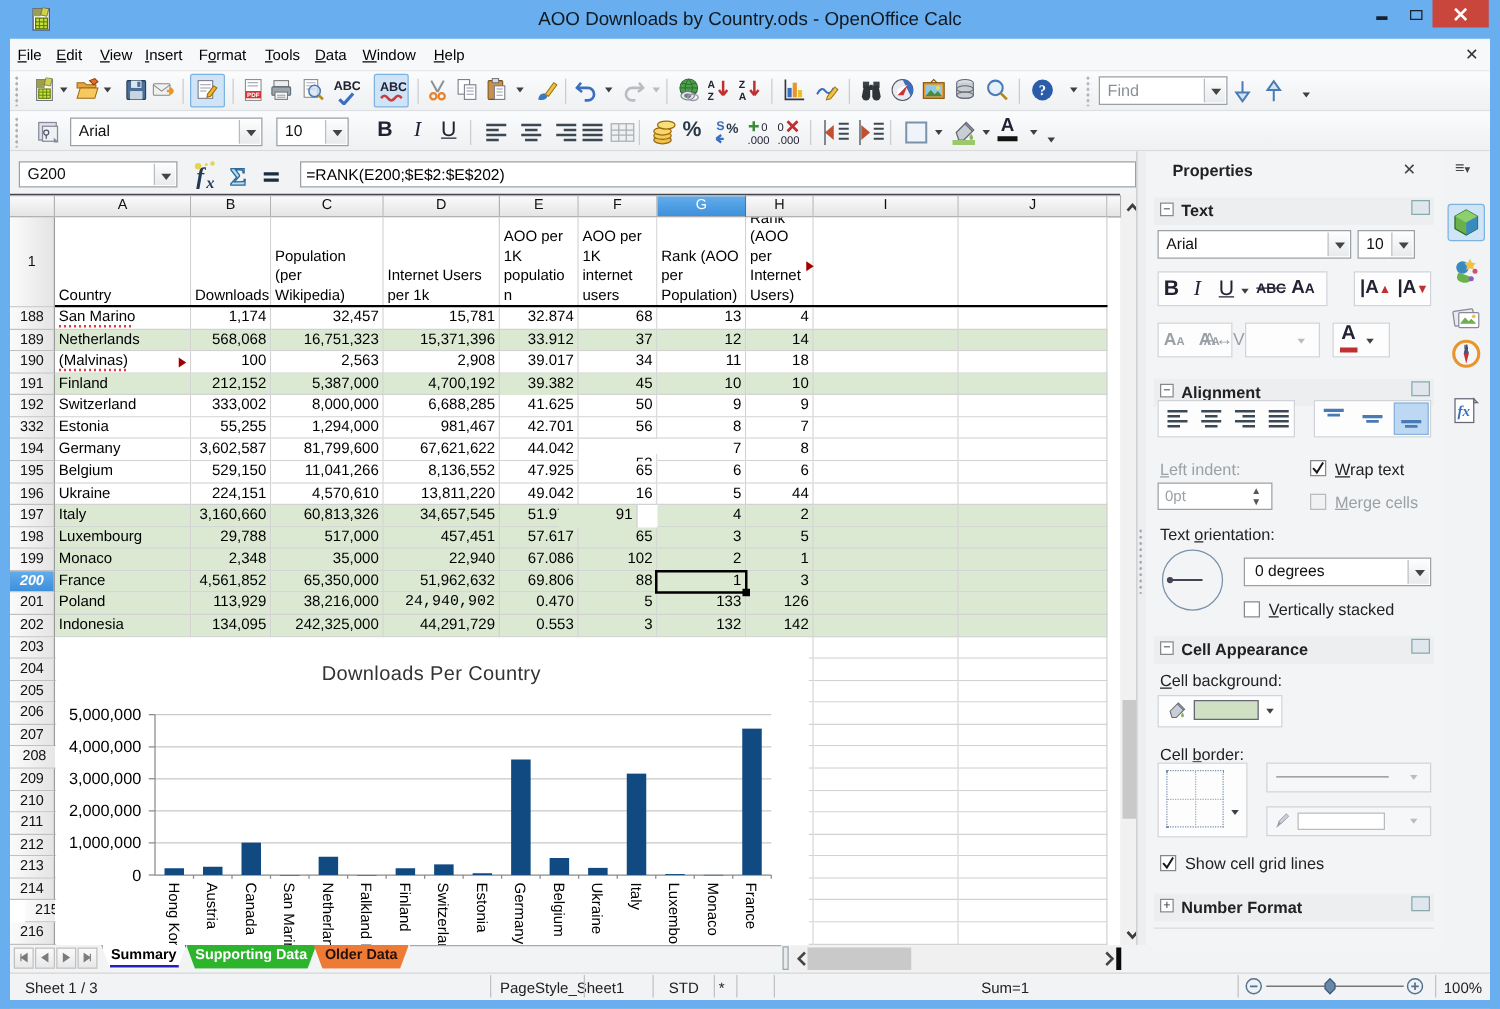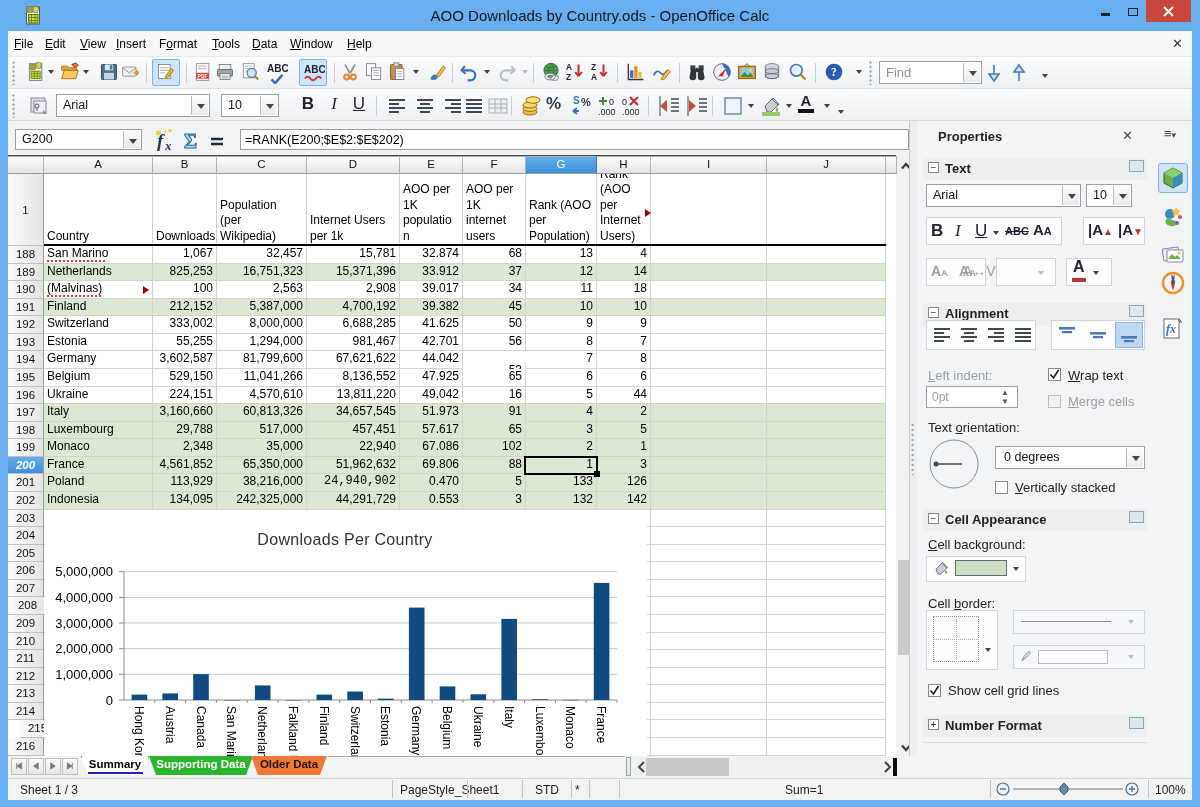--- a/index.html
+++ b/index.html
@@ -410,33 +410,33 @@
   </div>
 <div class="abs c1" style="left:597px;top:173.5px;width:54px;height:72.5px;">
     <span style="">Rank<br>(AOO<br>per<br>Internet<br>Users)</span>
   </div>
 <div class="abs c1" style="left:651px;top:173.5px;width:116px;height:72.5px;"></div>
 <div class="abs c1" style="left:767px;top:173.5px;width:119px;height:72.5px;"></div>
 <div class="abs tri" style="left:645px;top:209px;"></div>
 <div class="abs" style="left:44px;top:244px;width:842px;height:2px;background:#000;"></div>
 <div class="abs rh" style="left:8px;top:246.00px;width:36px;height:17.57px;line-height:17.57px;">188</div>
 <div class="abs dc l" style="left:44px;top:246.00px;width:109px;height:17.57px;line-height:15.57px;">San Marino</div>
-<div class="abs dc r" style="left:153px;top:246.00px;width:64px;height:17.57px;line-height:15.57px;">1,067</div>
+<div class="abs dc r" style="left:153px;top:246.00px;width:64px;height:17.57px;line-height:15.57px;">1,174</div>
 <div class="abs dc r" style="left:217px;top:246.00px;width:90px;height:17.57px;line-height:15.57px;">32,457</div>
 <div class="abs dc r" style="left:307px;top:246.00px;width:93px;height:17.57px;line-height:15.57px;">15,781</div>
 <div class="abs dc r" style="left:400px;top:246.00px;width:63px;height:17.57px;line-height:15.57px;">32.874</div>
 <div class="abs dc r" style="left:463px;top:246.00px;width:63px;height:17.57px;line-height:15.57px;">68</div>
 <div class="abs dc r" style="left:526px;top:246.00px;width:71px;height:17.57px;line-height:15.57px;">13</div>
 <div class="abs dc r" style="left:597px;top:246.00px;width:54px;height:17.57px;line-height:15.57px;">4</div>
 <div class="abs dc r" style="left:651px;top:246.00px;width:116px;height:17.57px;line-height:15.57px;"></div>
 <div class="abs dc r" style="left:767px;top:246.00px;width:119px;height:17.57px;line-height:15.57px;"></div>
 <div class="abs sqg" style="left:47px;top:260.20px;width:60px;"></div>
 <div class="abs rh" style="left:8px;top:263.57px;width:36px;height:17.57px;line-height:17.57px;">189</div>
 <div class="abs dc l grn" style="left:44px;top:263.57px;width:109px;height:17.57px;line-height:15.57px;">Netherlands</div>
-<div class="abs dc r grn" style="left:153px;top:263.57px;width:64px;height:17.57px;line-height:15.57px;">825,253</div>
+<div class="abs dc r grn" style="left:153px;top:263.57px;width:64px;height:17.57px;line-height:15.57px;">568,068</div>
 <div class="abs dc r grn" style="left:217px;top:263.57px;width:90px;height:17.57px;line-height:15.57px;">16,751,323</div>
 <div class="abs dc r grn" style="left:307px;top:263.57px;width:93px;height:17.57px;line-height:15.57px;">15,371,396</div>
 <div class="abs dc r grn" style="left:400px;top:263.57px;width:63px;height:17.57px;line-height:15.57px;">33.912</div>
 <div class="abs dc r grn" style="left:463px;top:263.57px;width:63px;height:17.57px;line-height:15.57px;">37</div>
 <div class="abs dc r grn" style="left:526px;top:263.57px;width:71px;height:17.57px;line-height:15.57px;">12</div>
 <div class="abs dc r grn" style="left:597px;top:263.57px;width:54px;height:17.57px;line-height:15.57px;">14</div>
 <div class="abs dc r grn" style="left:651px;top:263.57px;width:116px;height:17.57px;line-height:15.57px;"></div>
 <div class="abs dc r grn" style="left:767px;top:263.57px;width:119px;height:17.57px;line-height:15.57px;"></div>
 <div class="abs rh" style="left:8px;top:281.14px;width:36px;height:17.57px;line-height:17.57px;">190</div>
 <div class="abs dc l" style="left:44px;top:281.14px;width:109px;height:17.57px;line-height:15.57px;">(Malvinas)</div>
@@ -465,21 +465,21 @@
 <div class="abs dc l" style="left:44px;top:316.28px;width:109px;height:17.57px;line-height:15.57px;">Switzerland</div>
 <div class="abs dc r" style="left:153px;top:316.28px;width:64px;height:17.57px;line-height:15.57px;">333,002</div>
 <div class="abs dc r" style="left:217px;top:316.28px;width:90px;height:17.57px;line-height:15.57px;">8,000,000</div>
 <div class="abs dc r" style="left:307px;top:316.28px;width:93px;height:17.57px;line-height:15.57px;">6,688,285</div>
 <div class="abs dc r" style="left:400px;top:316.28px;width:63px;height:17.57px;line-height:15.57px;">41.625</div>
 <div class="abs dc r" style="left:463px;top:316.28px;width:63px;height:17.57px;line-height:15.57px;">50</div>
 <div class="abs dc r" style="left:526px;top:316.28px;width:71px;height:17.57px;line-height:15.57px;">9</div>
 <div class="abs dc r" style="left:597px;top:316.28px;width:54px;height:17.57px;line-height:15.57px;">9</div>
 <div class="abs dc r" style="left:651px;top:316.28px;width:116px;height:17.57px;line-height:15.57px;"></div>
 <div class="abs dc r" style="left:767px;top:316.28px;width:119px;height:17.57px;line-height:15.57px;"></div>
-<div class="abs rh" style="left:8px;top:333.85px;width:36px;height:17.57px;line-height:17.57px;">193</div>
+<div class="abs rh" style="left:8px;top:333.85px;width:36px;height:17.57px;line-height:17.57px;">332</div>
 <div class="abs dc l" style="left:44px;top:333.85px;width:109px;height:17.57px;line-height:15.57px;">Estonia</div>
 <div class="abs dc r" style="left:153px;top:333.85px;width:64px;height:17.57px;line-height:15.57px;">55,255</div>
 <div class="abs dc r" style="left:217px;top:333.85px;width:90px;height:17.57px;line-height:15.57px;">1,294,000</div>
 <div class="abs dc r" style="left:307px;top:333.85px;width:93px;height:17.57px;line-height:15.57px;">981,467</div>
 <div class="abs dc r" style="left:400px;top:333.85px;width:63px;height:17.57px;line-height:15.57px;">42.701</div>
 <div class="abs dc r" style="left:463px;top:333.85px;width:63px;height:17.57px;line-height:15.57px;">56</div>
 <div class="abs dc r" style="left:526px;top:333.85px;width:71px;height:17.57px;line-height:15.57px;">8</div>
 <div class="abs dc r" style="left:597px;top:333.85px;width:54px;height:17.57px;line-height:15.57px;">7</div>
 <div class="abs dc r" style="left:651px;top:333.85px;width:116px;height:17.57px;line-height:15.57px;"></div>
 <div class="abs dc r" style="left:767px;top:333.85px;width:119px;height:17.57px;line-height:15.57px;"></div>
@@ -515,21 +515,21 @@
 <div class="abs dc r" style="left:526px;top:386.56px;width:71px;height:17.57px;line-height:15.57px;">5</div>
 <div class="abs dc r" style="left:597px;top:386.56px;width:54px;height:17.57px;line-height:15.57px;">44</div>
 <div class="abs dc r" style="left:651px;top:386.56px;width:116px;height:17.57px;line-height:15.57px;"></div>
 <div class="abs dc r" style="left:767px;top:386.56px;width:119px;height:17.57px;line-height:15.57px;"></div>
 <div class="abs rh" style="left:8px;top:404.13px;width:36px;height:17.57px;line-height:17.57px;">197</div>
 <div class="abs dc l grn" style="left:44px;top:404.13px;width:109px;height:17.57px;line-height:15.57px;">Italy</div>
 <div class="abs dc r grn" style="left:153px;top:404.13px;width:64px;height:17.57px;line-height:15.57px;">3,160,660</div>
 <div class="abs dc r grn" style="left:217px;top:404.13px;width:90px;height:17.57px;line-height:15.57px;">60,813,326</div>
 <div class="abs dc r grn" style="left:307px;top:404.13px;width:93px;height:17.57px;line-height:15.57px;">34,657,545</div>
 <div class="abs dc r grn" style="left:400px;top:404.13px;width:63px;height:17.57px;line-height:15.57px;">51.973</div>
-<div class="abs dc r grn" style="left:463px;top:404.13px;width:63px;height:20px;line-height:15.57px;">91</div>
+<div class="abs dc r grn" style="left:447px;top:404.13px;width:63px;height:20px;line-height:15.57px;">91</div>
 <div class="abs dc r grn" style="left:526px;top:404.13px;width:71px;height:17.57px;line-height:15.57px;">4</div>
 <div class="abs dc r grn" style="left:597px;top:404.13px;width:54px;height:17.57px;line-height:15.57px;">2</div>
 <div class="abs dc r grn" style="left:651px;top:404.13px;width:116px;height:17.57px;line-height:15.57px;"></div>
 <div class="abs dc r grn" style="left:767px;top:404.13px;width:119px;height:17.57px;line-height:15.57px;"></div>
 <div class="abs rh" style="left:8px;top:421.70px;width:36px;height:17.57px;line-height:17.57px;">198</div>
 <div class="abs dc l grn" style="left:44px;top:421.70px;width:109px;height:17.57px;line-height:15.57px;">Luxembourg</div>
 <div class="abs dc r grn" style="left:153px;top:421.70px;width:64px;height:17.57px;line-height:15.57px;">29,788</div>
 <div class="abs dc r grn" style="left:217px;top:421.70px;width:90px;height:17.57px;line-height:15.57px;">517,000</div>
 <div class="abs dc r grn" style="left:307px;top:421.70px;width:93px;height:17.57px;line-height:15.57px;">457,451</div>
 <div class="abs dc r grn" style="left:400px;top:421.70px;width:63px;height:17.57px;line-height:15.57px;">57.617</div>

